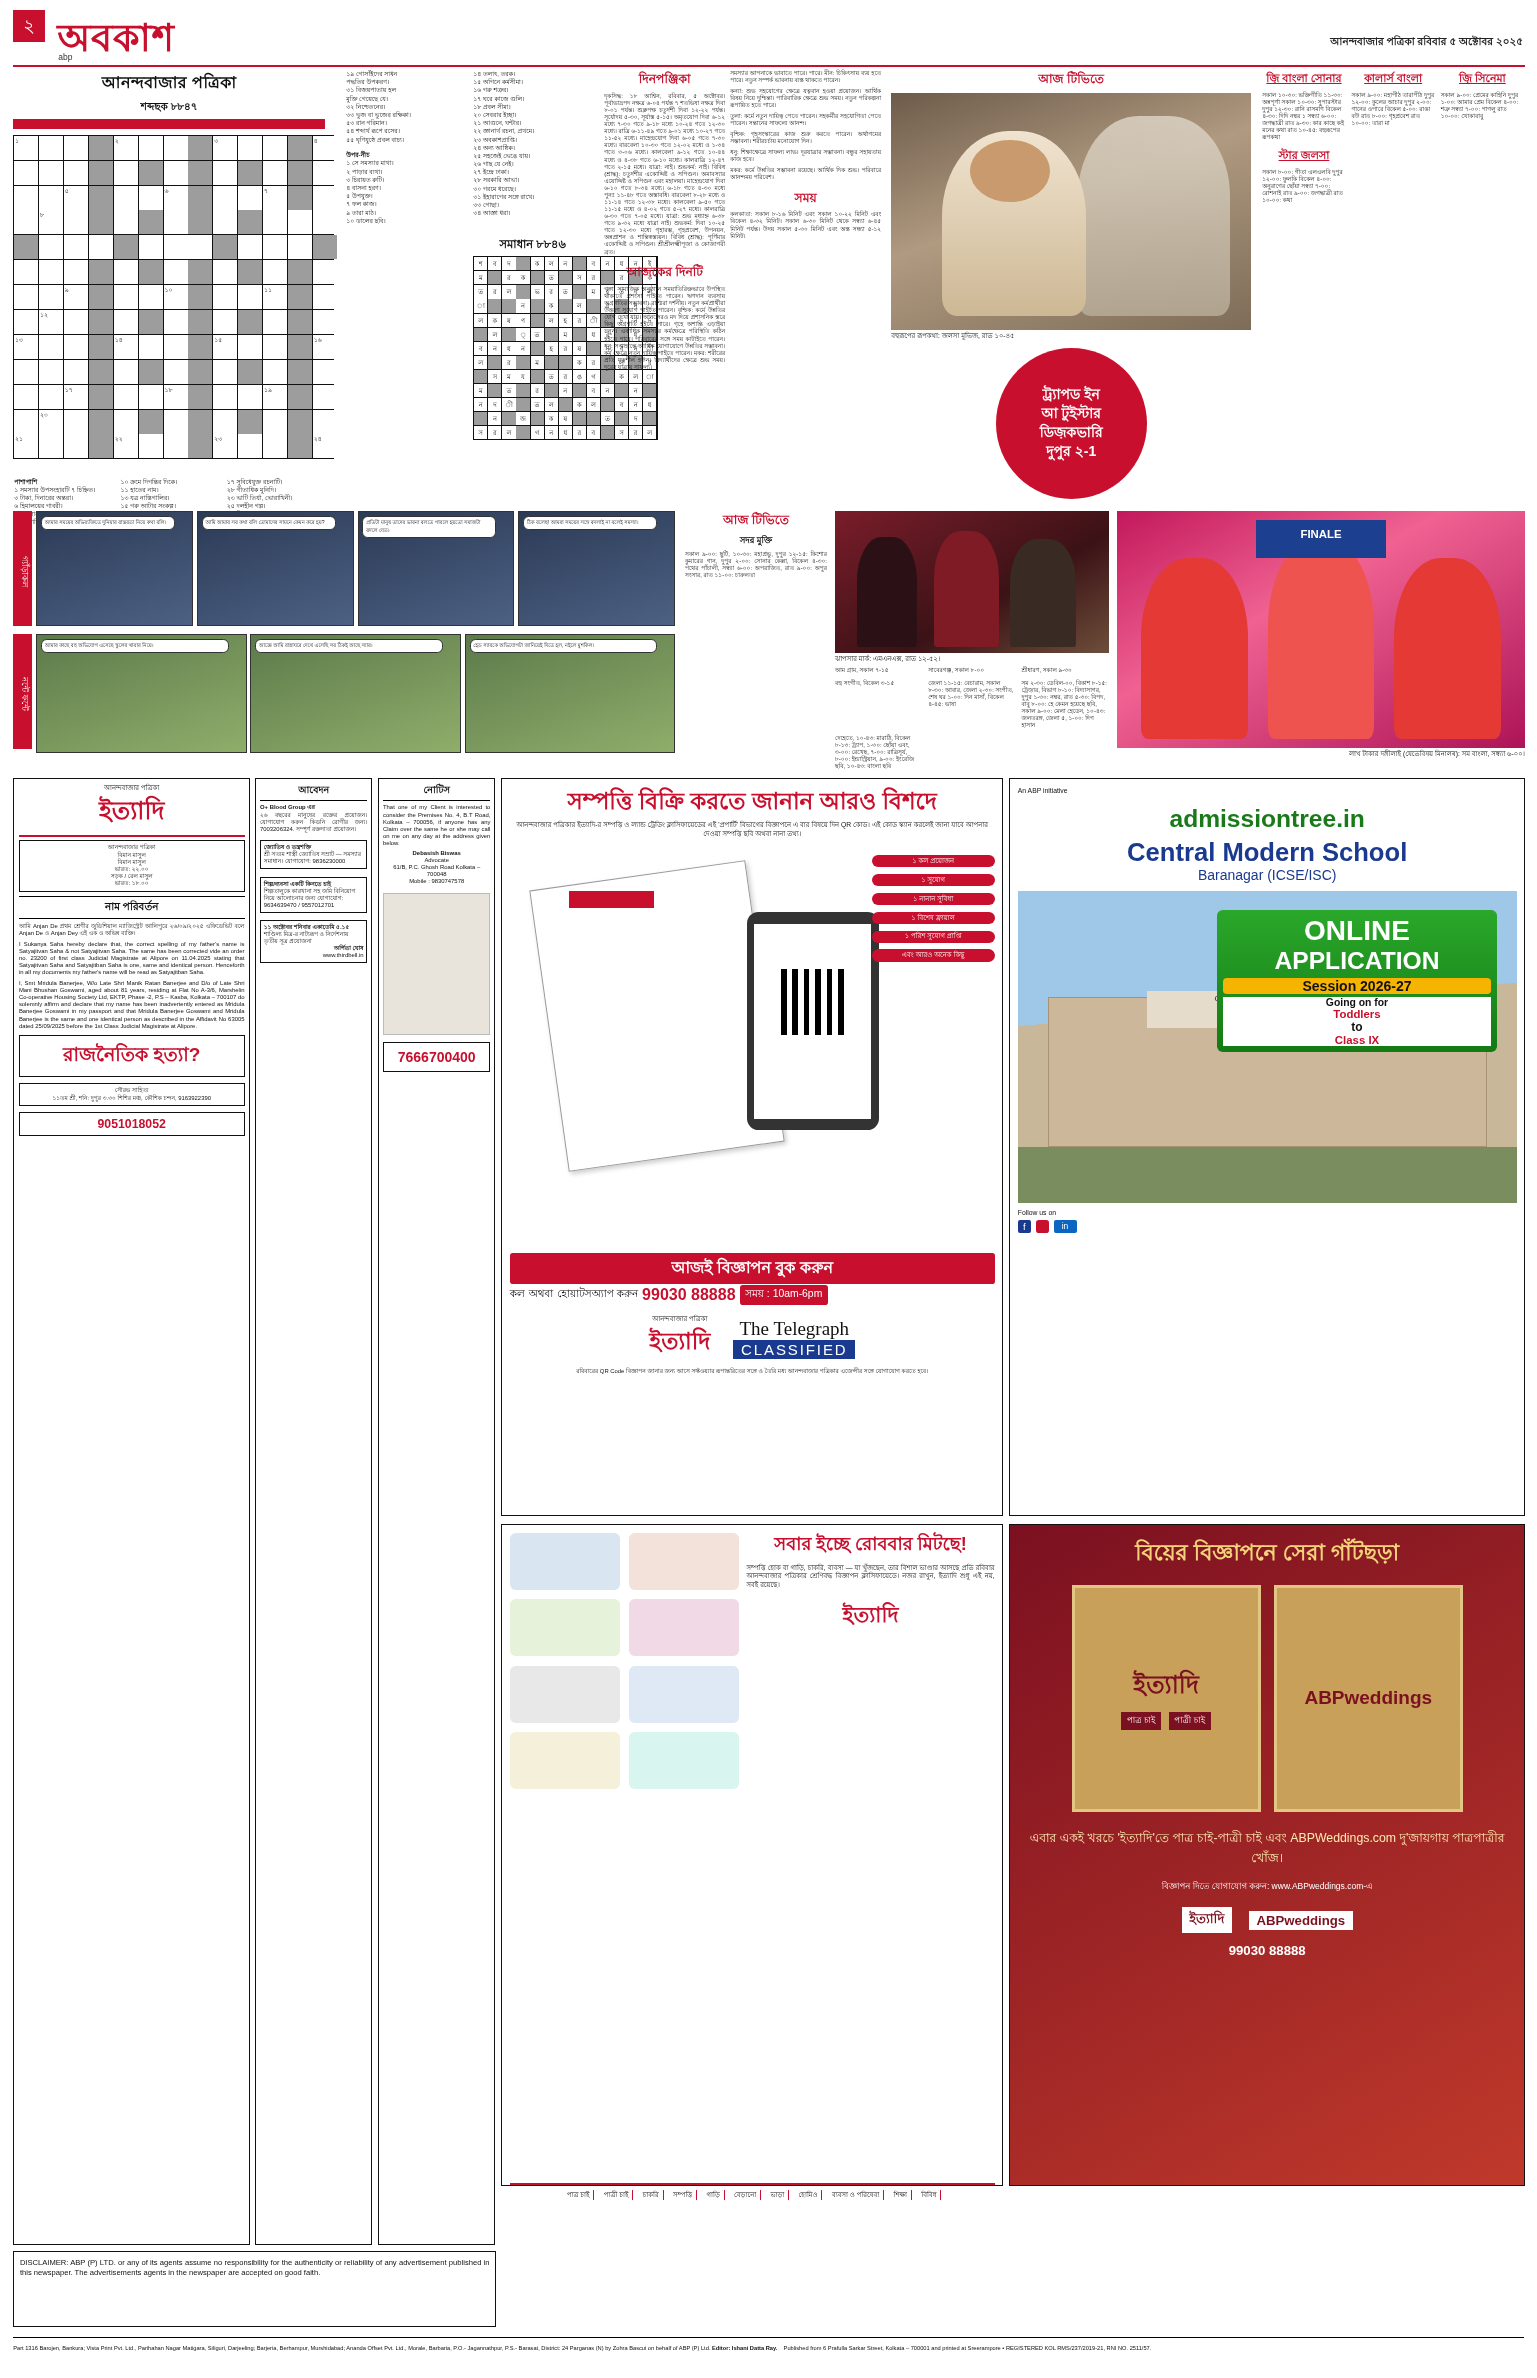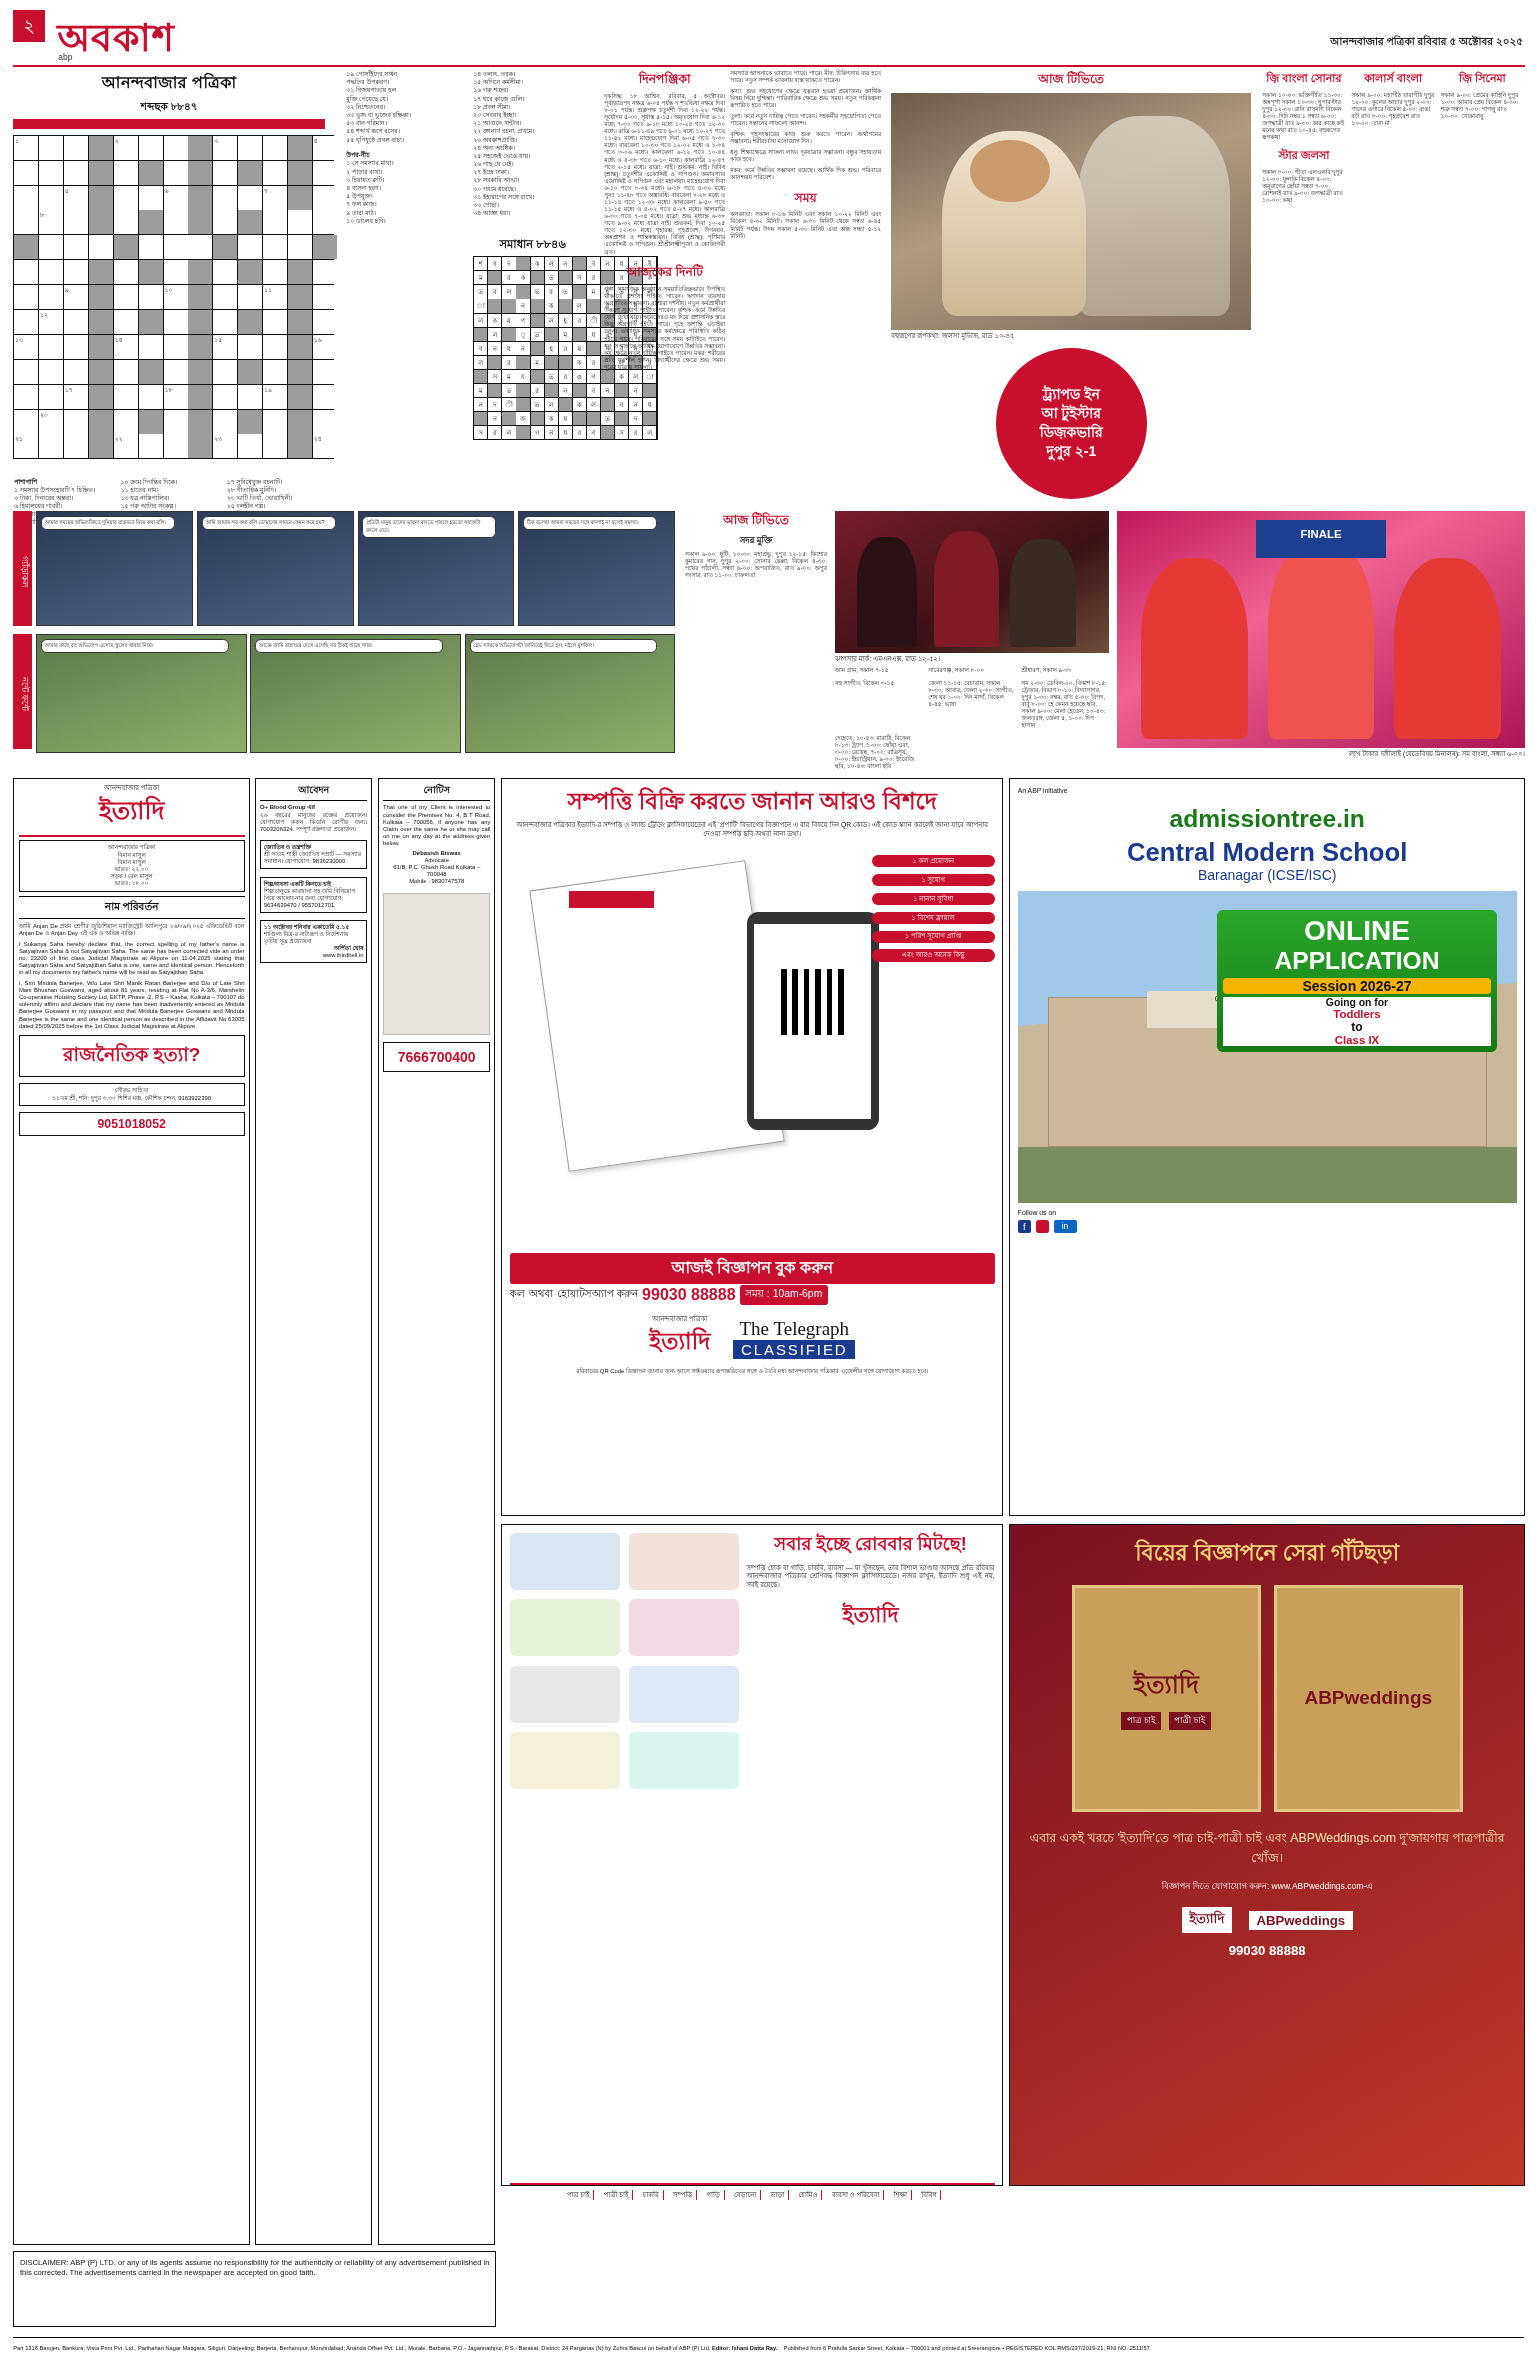--- a/index.html
+++ b/index.html
@@ -60,21 +60,21 @@
   .scell.blk { background:#9d9d9d; }
 
   .col-panch { position:absolute; left:591px; top:0; width:121px; }
   .col-rashi { position:absolute; left:717px; top:0; width:151px; }
   .col-tv { position:absolute; left:878px; top:0; width:360px; }
   .col-tvlist { position:absolute; left:1249px; top:0; width:262px; }
 
   .sect-h {
     color:#c8102e; font-weight:bold; font-size:12.3px; text-align:center; margin-bottom:2.8px;
   }
-  .sect-h.small { font-size:11px; }
+  .sect-h.small { font-size:11px;text-decoration:underline; }
 
   .photo {
     background:linear-gradient(160deg,#6d5b4a,#b09a80 45%,#7d6c58);
     position:relative; overflow:hidden;
   }
   .photo.tv { height:237px; }
 
   .circle-ad {
     width:151px;height:151px;border-radius:50%;background:#c8102e;color:#fff;
     display:flex;flex-direction:column;align-items:center;justify-content:center;
@@ -932,21 +932,21 @@
       <div style="text-align:center;font-size:12.3px;margin-top:17px;color:#ffe9b0">এবার একই খরচে 'ইত্যাদি'তে পাত্র চাই-পাত্রী চাই এবং ABPWeddings.com দু'জায়গায় পাত্রপাত্রীর খোঁজ।</div>
       <div style="text-align:center;font-size:8.5px;margin-top:11.4px">বিজ্ঞাপন দিতে যোগাযোগ করুন: www.ABPweddings.com-এ</div>
       <div style="display:flex;justify-content:center;gap:17px;align-items:center;margin-top:13.2px">
         <span style="background:#fff;color:#7b1020;font-weight:bold;font-size:13.2px;padding:1.9px 7.6px">ইত্যাদি</span>
         <span style="background:#fff;color:#7b1020;font-weight:bold;font-size:13.2px;padding:1.9px 7.6px">ABPweddings</span>
       </div>
       <div style="text-align:center;margin-top:9.5px;font-size:13.2px;font-weight:bold">99030 88888</div>
     </div>
 
     <div class="box" style="left:0;top:1473px;width:483px;height:76px;padding:5.7px">
-      <div class="disclaimer">DISCLAIMER: ABP (P) LTD. or any of its agents assume no responsibility for the authenticity or reliability of any advertisement published in this corrected. The advertisements carried in the newspaper are accepted on good faith.</div>
+      <div class="disclaimer">DISCLAIMER: ABP (P) LTD. or any of its agents assume no responsibility for the authenticity or reliability of any advertisement published in this newspaper. The advertisements agents in the newspaper are accepted on good faith.</div>
     </div>
   </div>
 
   <div class="footer-rule"></div>
   <div class="footer-line">
     Part 1316 Barojen, Bankura; Vista Print Pvt. Ltd., Parihahan Nagar Matigara, Siliguri, Darjeeling; Barjeria, Berhampur, Murshidabad; Ananda Offset Pvt. Ltd., Morale, Barbaria, P.O.- Jagannathpur, P.S.- Barasat, District: 24 Parganas (N) by Zohra Bascui on behalf of ABP (P) Ltd. <b>Editor: Ishani Datta Ray.</b> &nbsp;&nbsp; Published from 6 Prafulla Sarkar Street, Kolkata – 700001 and printed at Sreerampore • REGISTERED KOL RMS/237/2019-21, RNI NO. 2511/57.
   </div>
 </div>
 
 

